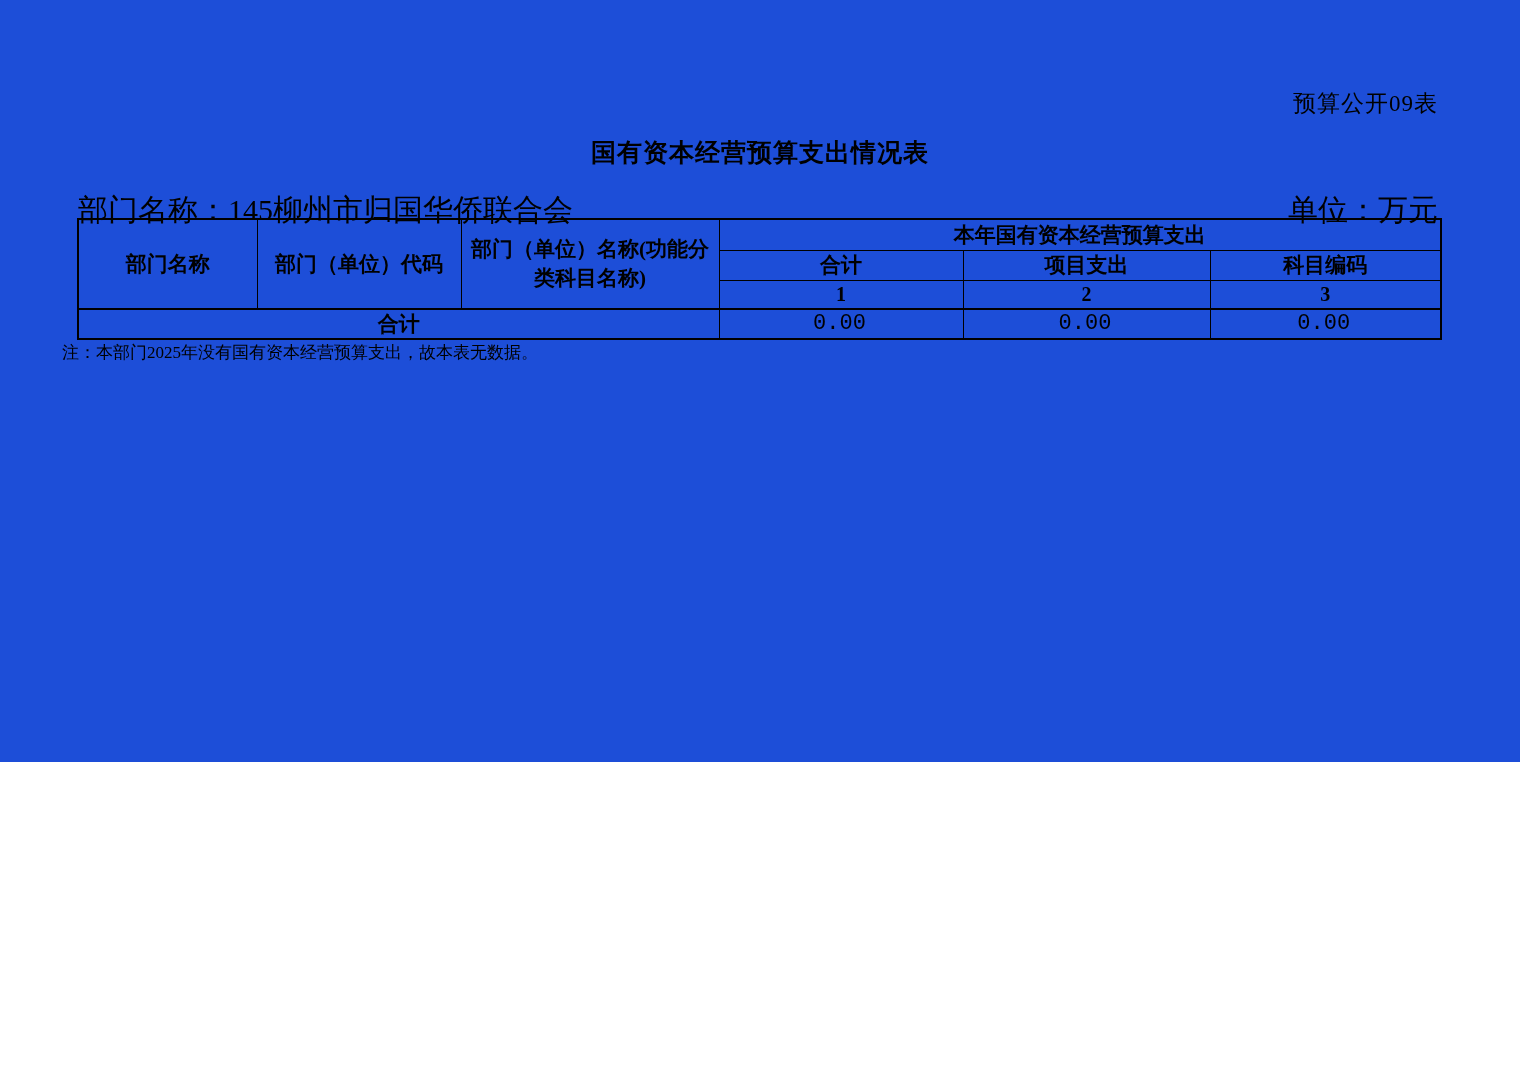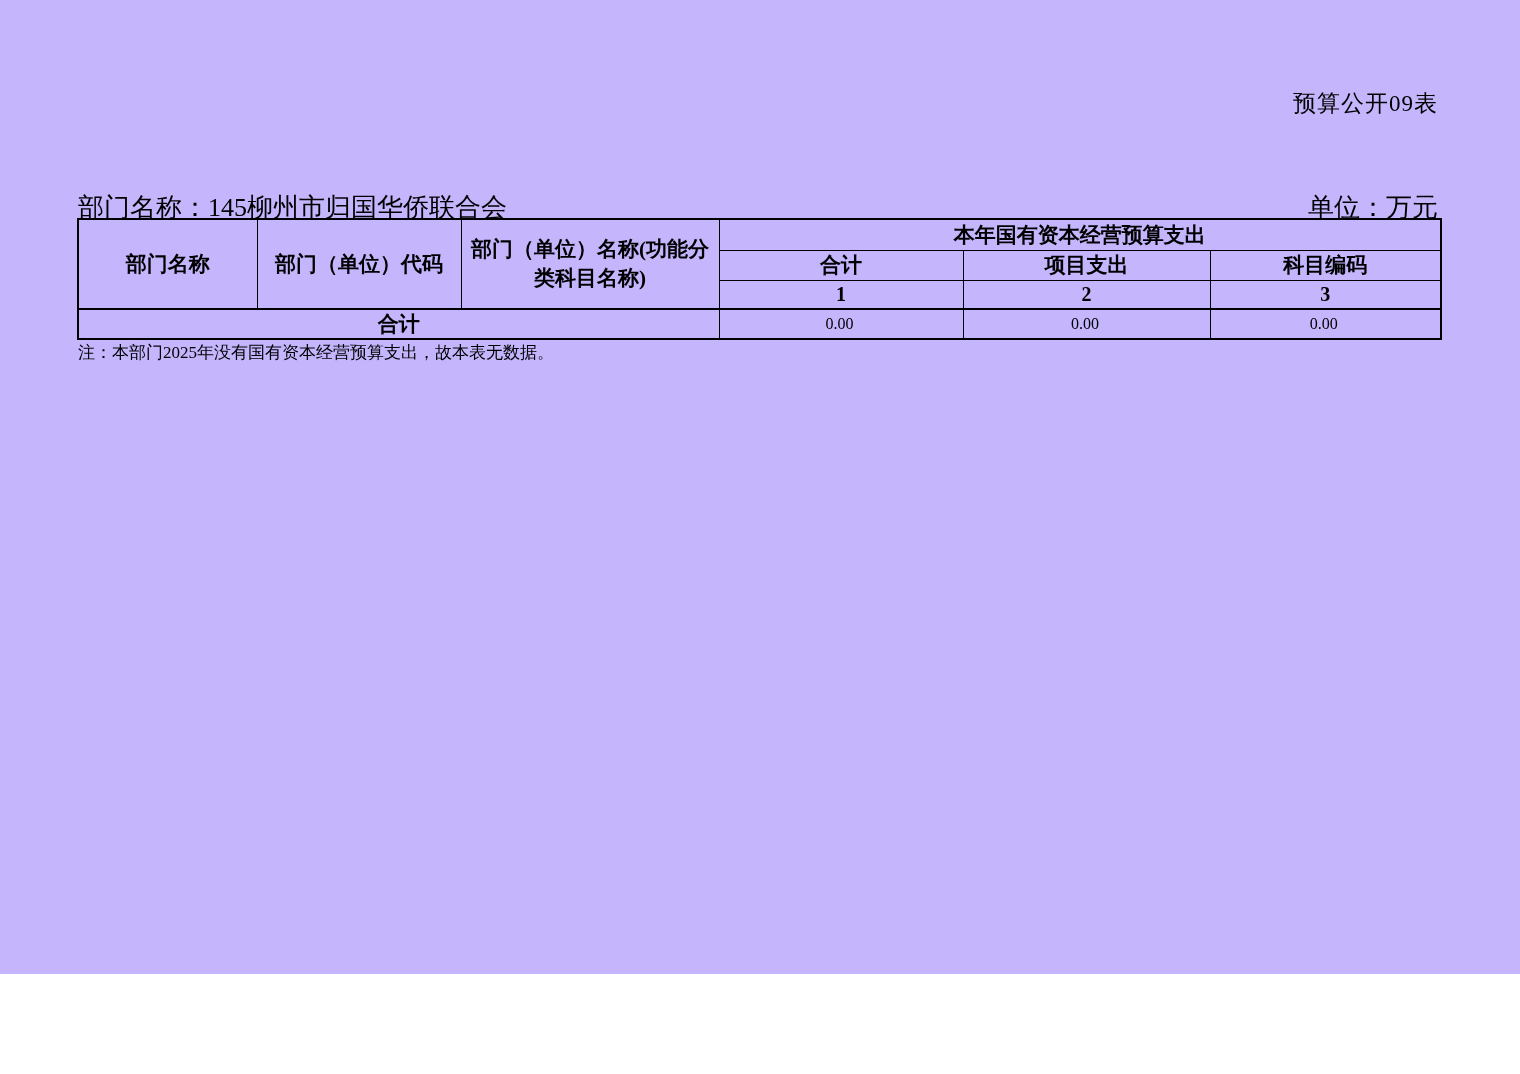--- a/index.html
+++ b/index.html
@@ -4,22 +4,22 @@
 <style>
   * { margin: 0; padding: 0; box-sizing: border-box; }
   html, body { background: #ffffff; }
   body {
     width: 1520px; height: 1074px;
     font-family: "Liberation Serif", "DejaVu Serif", serif;
     color: #000000;
   }
   .page {
     position: relative;
-    width: 1520px; height: 974px;
-    background: #c4b5fd;
+    width: 1520px; height: 762px;
+    background: #1d4ed8;
     overflow: hidden;
   }
   .form-label {
     position: absolute;
     top: 88px; right: 82px;
     font-size: 23px;
     letter-spacing: 1px;
   }
   .title {
     position: absolute;
@@ -28,21 +28,21 @@
     text-align: center;
     font-size: 25px;
     font-weight: bold;
     letter-spacing: 1px;
   }
   .meta {
     position: absolute;
     top: 190px; left: 78px; right: 82px;
     display: flex;
     justify-content: space-between;
-    font-size: 26px;
+    font-size: 30px;
   }
   table.budget {
     position: absolute;
     top: 218px; left: 77px;
     width: 1363px;
     border-collapse: collapse;
     table-layout: fixed;
     border: 2px solid #000;
   }
   table.budget th, table.budget td {
@@ -62,45 +62,47 @@
   tr.hdr-nums  { height: 28px; }
   tr.hdr-nums th { font-size: 20px; }
   tbody tr.data-row { height: 30px; }
   tbody tr.data-row td { border-top: 2px solid #000; }
   td.row-label {
     font-weight: bold;
     font-size: 21px;
   }
   td.num {
     font-weight: normal;
-    font-size: 16px;
+    font-size: 22px;
     text-align: right;
     padding-right: 3px;
+    font-family: Liberation Mono, monospace;
   }
   .note {
     position: absolute;
-    top: 341px; left: 78px;
+    top: 341px; left: 62px;
     font-size: 17px;
   }
   .pageno {
     position: absolute;
     top: 1032px; left: 0;
     width: 100%;
     text-align: center;
     font-family: "Liberation Sans", "DejaVu Sans", sans-serif;
     font-size: 23px;
   }
 </style>
 </head>
 <body>
 
 <div class="page">
 
   <div class="form-label">预算公开09表</div>
 
+  <div class="title">国有资本经营预算支出情况表</div>
 
   <div class="meta">
     <span>部门名称：145柳州市归国华侨联合会</span>
     <span>单位：万元</span>
   </div>
 
   <table class="budget">
     <colgroup>
       <col style="width:179px">
       <col style="width:204px">

